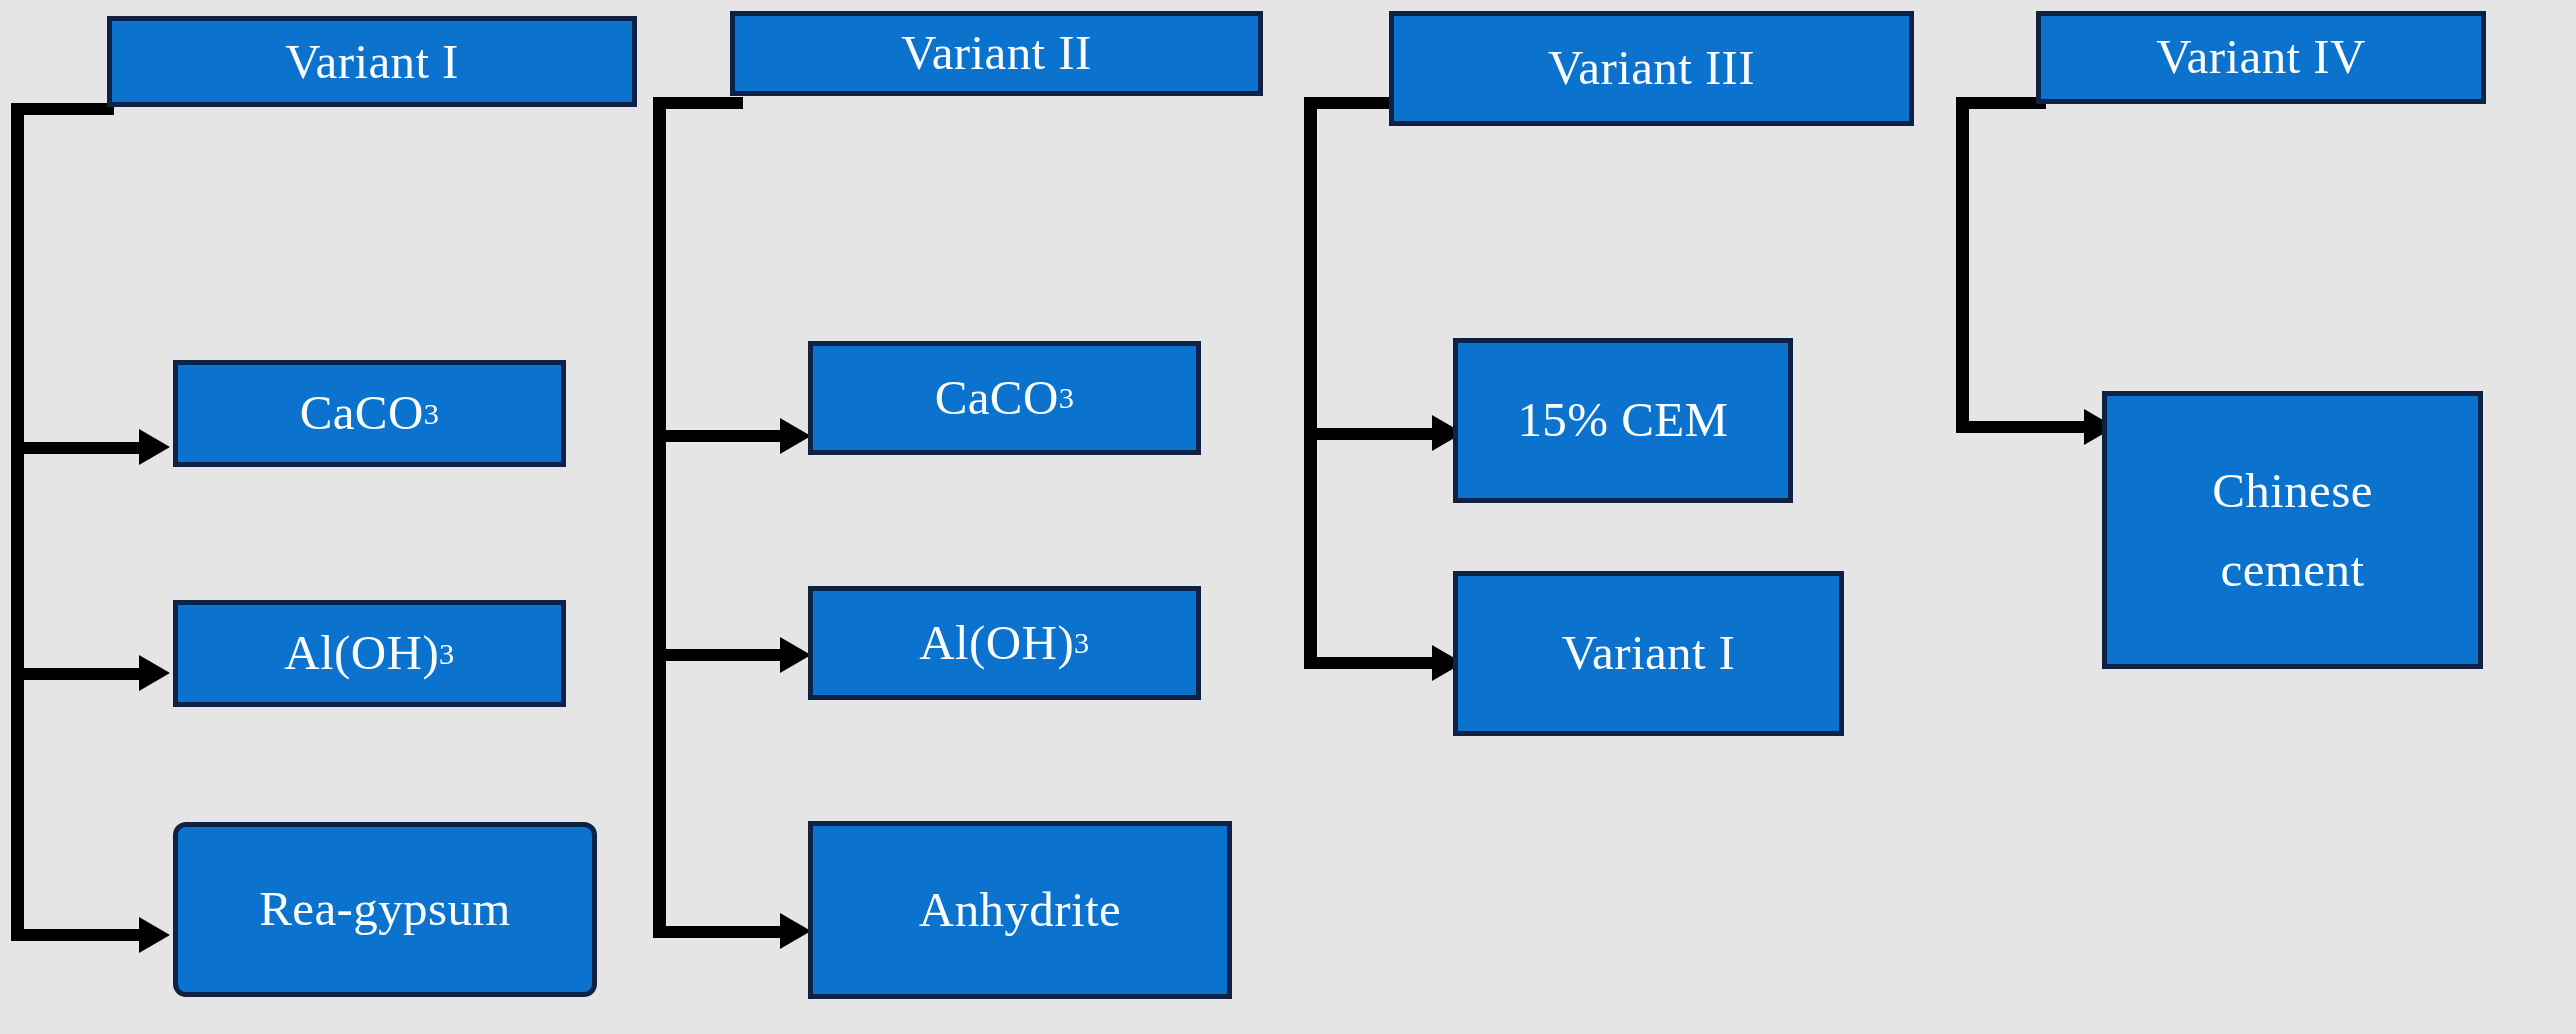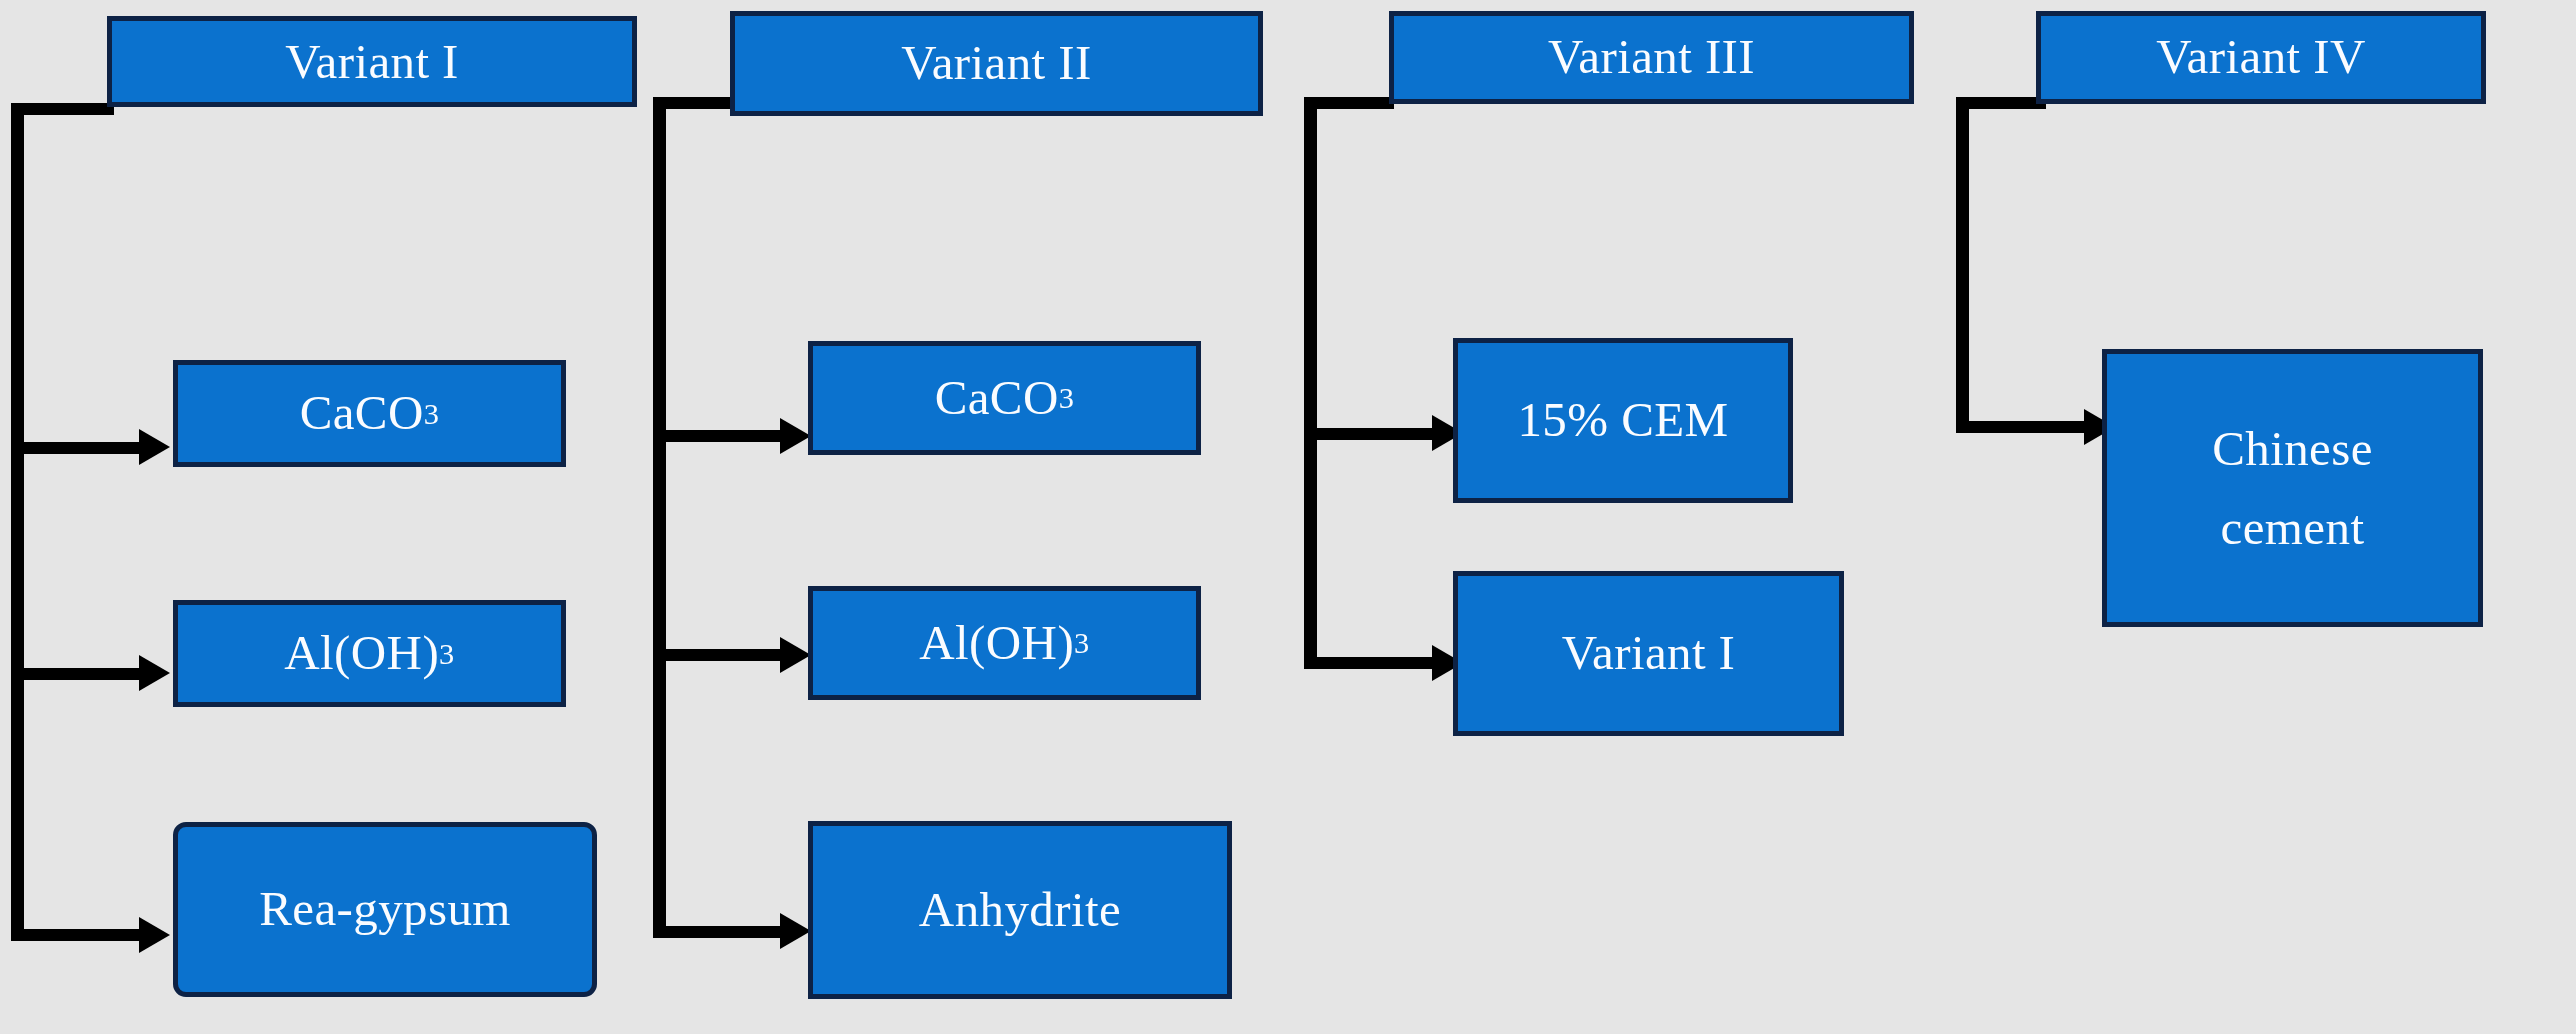--- a/index.html
+++ b/index.html
@@ -28,20 +28,21 @@
     justify-content: center;
     text-align: center;
     font-size: 49px;
     line-height: 1.15;
     letter-spacing: 0.4px;
     white-space: pre-line;
     user-select: none;
   }
   .node.two-line {
     line-height: 1.62;
+    margin-top: 42px;
   }
   .node sub {
     font-size: 0.62em;
     vertical-align: -0.18em;
     line-height: 0;
   }
   
   .vline {
     position: absolute;
     background: #000000;
@@ -94,41 +95,41 @@
 
     <div class="hline" style="left:653px; top:430px; width:131px; height:12.2px;"></div>
     <div class="arrowhead" style="left:780px; top:418px;"></div>
 
     <div class="hline" style="left:653px; top:649px; width:131px; height:12.2px;"></div>
     <div class="arrowhead" style="left:780px; top:637px;"></div>
 
     <div class="hline" style="left:653px; top:926px; width:131px; height:12.2px;"></div>
     <div class="arrowhead" style="left:780px; top:913px;"></div>
 
-    <div class="node" style="left:730px; top:10.6px; width:533px; height:105px;">Variant II</div>
+    <div class="node" style="left:730px; top:10.6px; width:533px; height:85px;">Variant II</div>
 
     <div class="node" style="left:808px; top:341px; width:393px; height:114px;">CaCO<sub>3</sub></div>
 
     <div class="node" style="left:808px; top:586px; width:393px; height:114px;">Al(OH)<sub>3</sub></div>
 
     <div class="node" style="left:808px; top:821px; width:424px; height:178px;">Anhydrite</div>
   </div>
 
   <div>
 
     <div class="vline" style="left:1304px; top:97px; width:13px; height:571px;"></div>
     <div class="hline" style="left:1304px; top:97px; width:90px; height:12.2px;"></div>
 
     <div class="hline" style="left:1304px; top:428px; width:131px; height:12.2px;"></div>
     <div class="arrowhead" style="left:1432px; top:415px;"></div>
 
     <div class="hline" style="left:1304px; top:657px; width:131px; height:12.2px;"></div>
     <div class="arrowhead" style="left:1432px; top:645px;"></div>
 
-    <div class="node" style="left:1389px; top:10.6px; width:525px; height:93px;">Variant III</div>
+    <div class="node" style="left:1389px; top:10.6px; width:525px; height:115px;">Variant III</div>
 
     <div class="node" style="left:1453px; top:338px; width:340px; height:165px;">15% CEM</div>
 
     <div class="node" style="left:1453px; top:571px; width:391px; height:165px;">Variant I</div>
   </div>
 
   <div>
 
     <div class="vline" style="left:1956px; top:97px; width:13px; height:336px;"></div>
     <div class="hline" style="left:1956px; top:97px; width:90px; height:12.2px;"></div>

